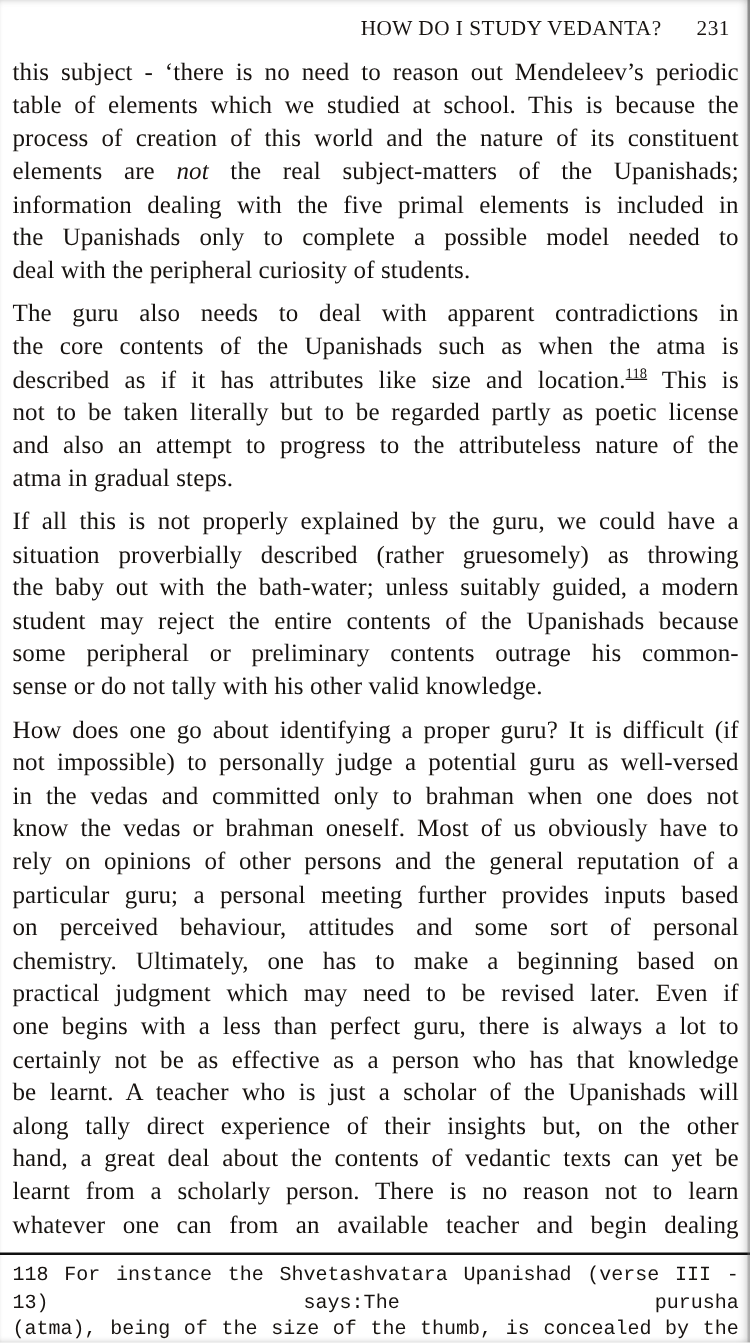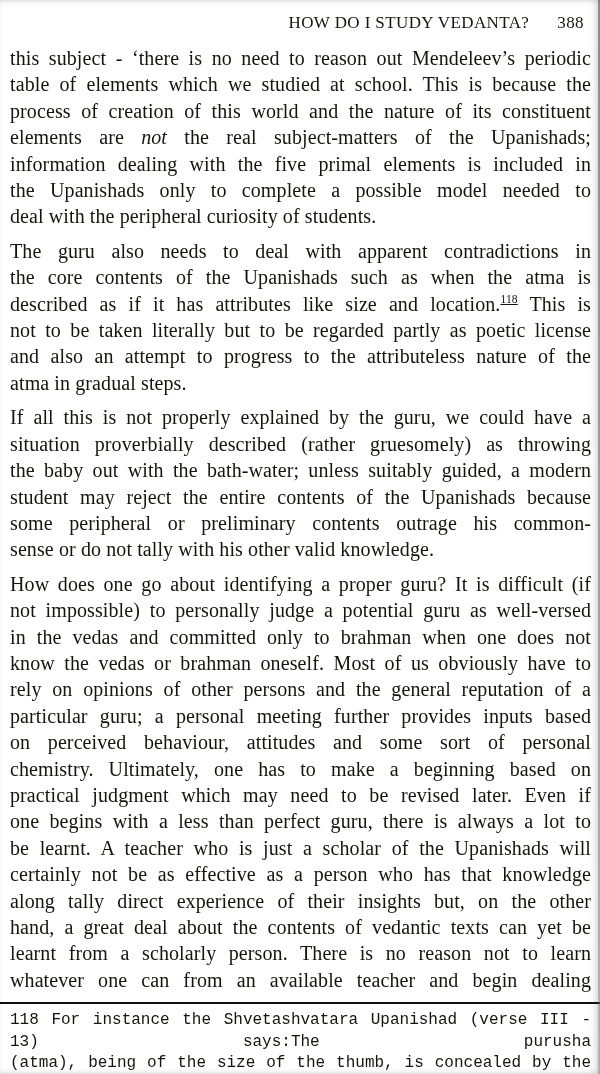--- a/index.html
+++ b/index.html
@@ -63,21 +63,21 @@
   }
   .footnote .line{line-height:21.5px; letter-spacing:0;font-family:Liberation Mono, monospace;}
 </style>
 </head>
 <body>
 
 <div class="page">
 
   <div class="header">
     <span class="title">HOW DO I STUDY VEDANTA?</span>
-    <span class="pagenum">388</span>
+    <span class="pagenum">231</span>
   </div>
 
   <div class="body-text">
     <div class="para">
         <div class="line">this subject - ‘there is no need to reason out Mendeleev’s periodic</div>
         <div class="line">table of elements which we studied at school. This is because the</div>
         <div class="line">process of creation of this world and the nature of its constituent</div>
         <div class="line">elements are <i>not</i> the real subject-matters of the Upanishads;</div>
         <div class="line">information dealing with the five primal elements is included in</div>
         <div class="line">the Upanishads only to complete a possible model needed to</div>
@@ -103,22 +103,22 @@
         <div class="line">How does one go about identifying a proper guru? It is difficult (if</div>
         <div class="line">not impossible) to personally judge a potential guru as well-versed</div>
         <div class="line">in the vedas and committed only to brahman when one does not</div>
         <div class="line">know the vedas or brahman oneself.  Most of us obviously have to</div>
         <div class="line">rely on opinions of other persons and the general reputation of a</div>
         <div class="line">particular guru; a personal meeting further provides inputs based</div>
         <div class="line">on perceived behaviour, attitudes and some sort of personal</div>
         <div class="line">chemistry. Ultimately, one has to make a beginning based on</div>
         <div class="line">practical judgment which may need to be revised later. Even if</div>
         <div class="line">one begins with a less than perfect guru, there is always a lot to</div>
+        <div class="line">certainly not be as effective as a person who has that knowledge</div>
         <div class="line">be learnt. A teacher who is just a scholar of the Upanishads will</div>
-        <div class="line">certainly not be as effective as a person who has that knowledge</div>
         <div class="line">along tally direct experience of their insights but, on the other</div>
         <div class="line">hand, a great deal about the contents of vedantic texts can yet be</div>
         <div class="line">learnt from a scholarly person. There is no reason not to learn</div>
         <div class="line">whatever one can from an available teacher and begin dealing</div>
       </div>
   </div>
 
   <hr class="footnote-rule">
 
   <div class="footnote">

